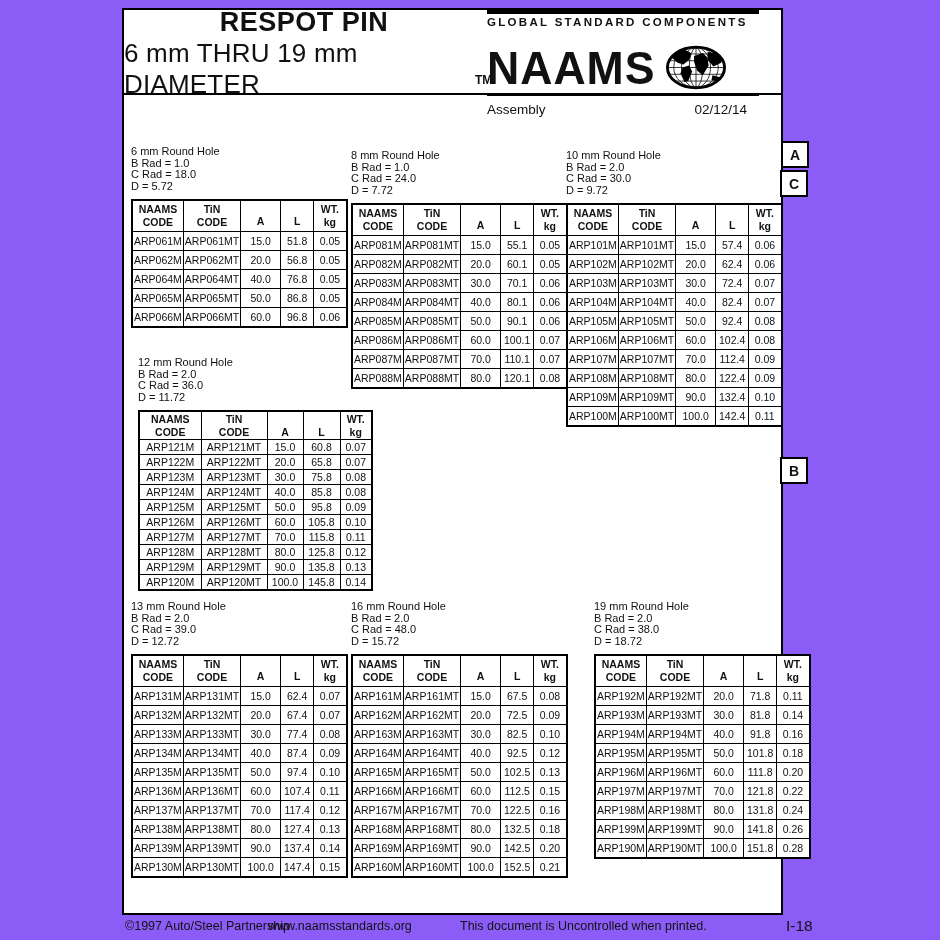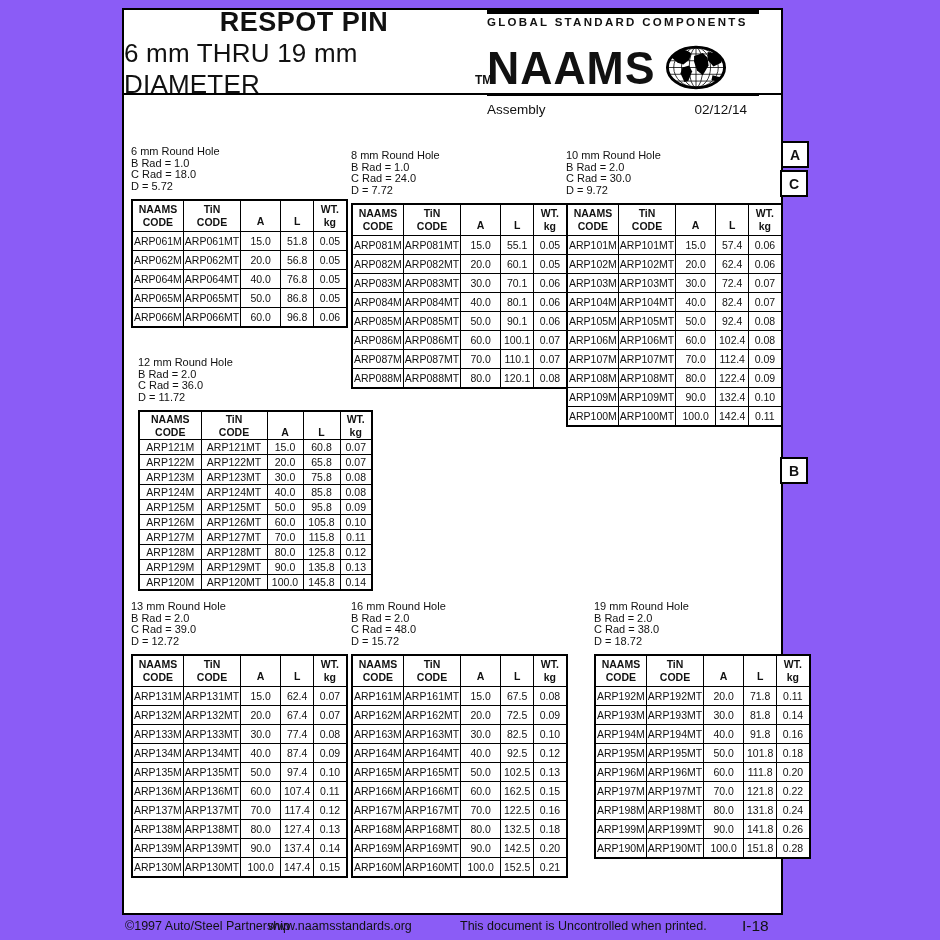--- a/index.html
+++ b/index.html
@@ -45,21 +45,21 @@
   .group.compact td { padding:0.5px 1px; }
   .group.compact th { padding:0.5px 1px; }
 
   
   .tab { position:absolute; width:28px; height:27px; border:2px solid #000;
     background:#fff; display:flex; align-items:center; justify-content:center;
     font-size:14px; font-weight:600; }
 
   
   .footer-item { position:absolute; top:919px; font-size:12.5px; }
-  .pageno { font-size:15.5px; }
+  .pageno { font-size:15.5px;margin-left:44px; }
 </style>
 </head>
 <body>
 
 <div class="page">
 
   <div class="doc">
     <div class="titlebar">
       <div class="title-left">
         <div class="title-l1">RESPOT PIN</div>
@@ -607,21 +607,21 @@
             <td>ARP165M</td>
             <td>ARP165MT</td>
             <td>50.0</td>
             <td>102.5</td>
             <td>0.13</td>
           </tr>
           <tr>
             <td>ARP166M</td>
             <td>ARP166MT</td>
             <td>60.0</td>
-            <td>162.5</td>
+            <td>112.5</td>
             <td>0.15</td>
           </tr>
           <tr>
             <td>ARP167M</td>
             <td>ARP167MT</td>
             <td>70.0</td>
             <td>122.5</td>
             <td>0.16</td>
           </tr>
           <tr>

